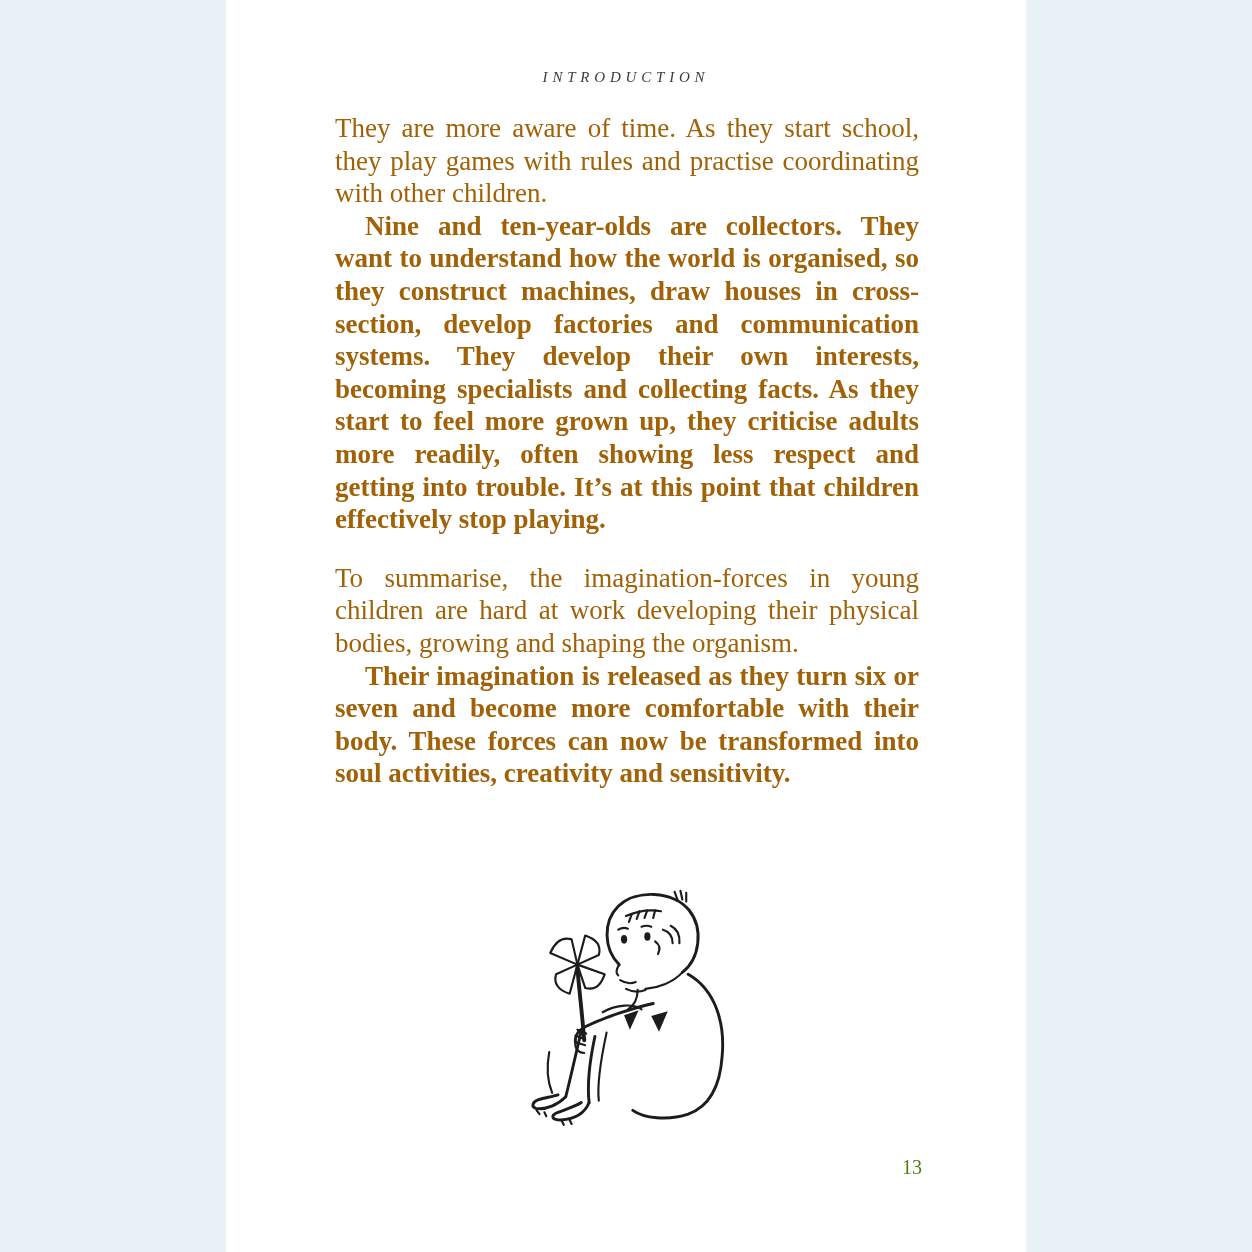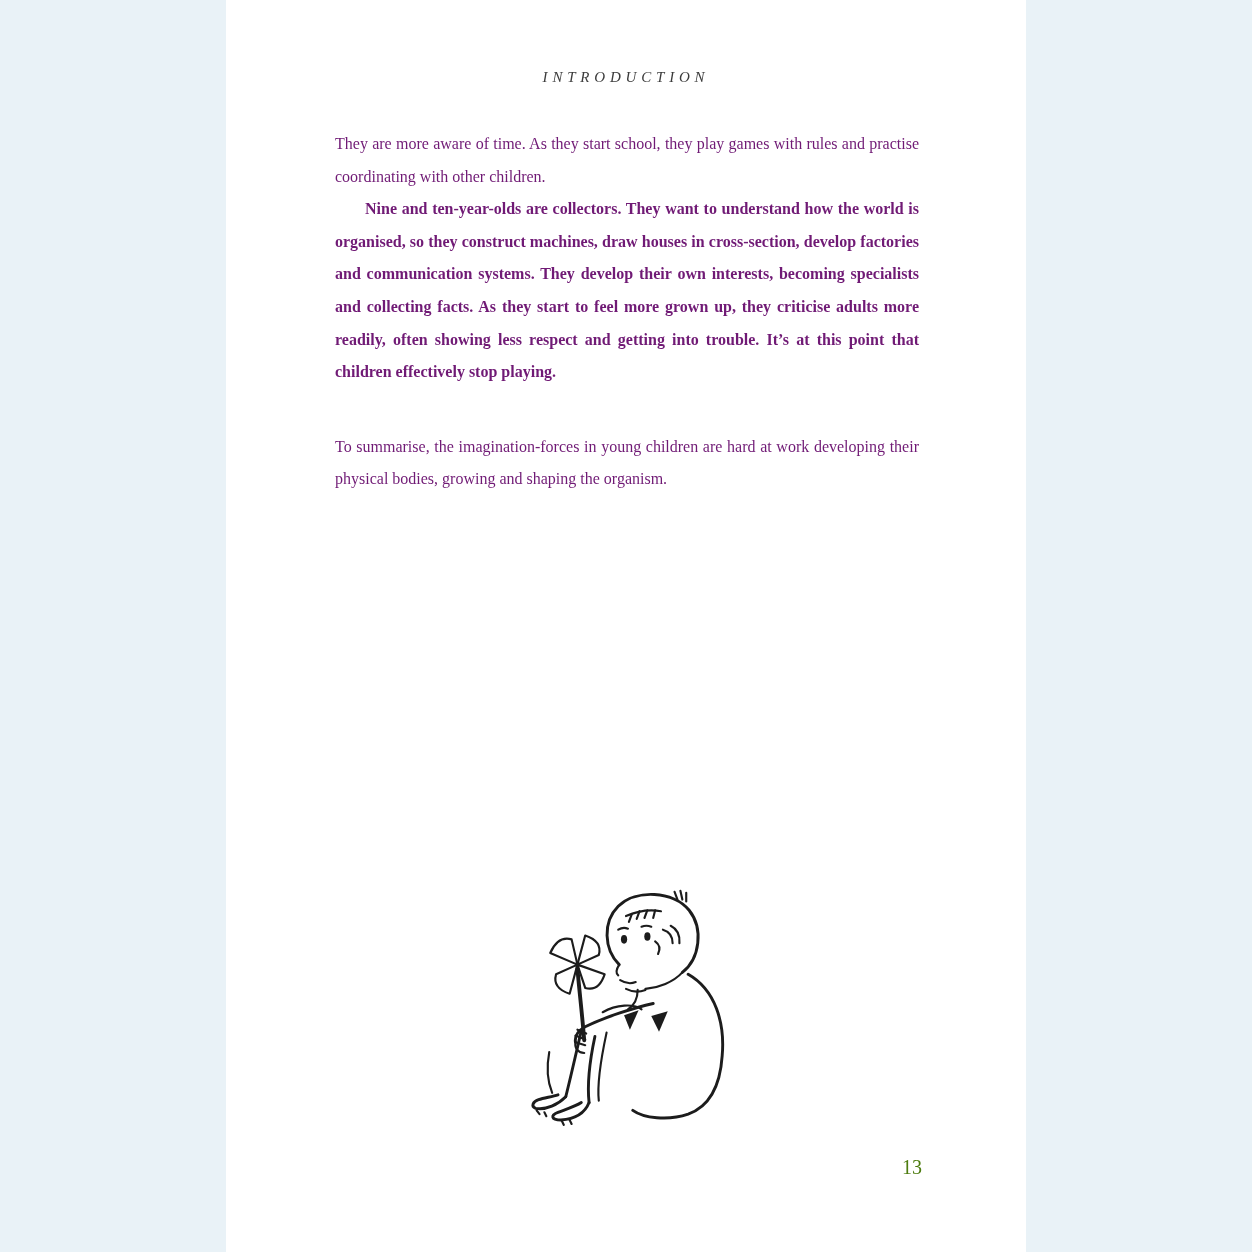--- a/index.html
+++ b/index.html
@@ -31,37 +31,37 @@
     left: 0;
     right: 0;
     text-align: center;
     font-style: italic;
     font-size: 15px;
     letter-spacing: 0.32em;
     color: #3c3c3c;
   }
   .body-text {
     position: absolute;
-    top: 128px;
+    top: 112px;
     left: 109px;
     width: 584px;
-    font-size: 16px;
+    font-size: 27px;
     line-height: 32.6px;
-    color: #701a75;
+    color: #a16207;
     text-align: justify;
   }
   .body-text p {
     margin: 0;
   }
   .body-text p.indent {
     text-indent: 30px;
     font-weight: bold;
   }
   .body-text p.gap {
-    margin-top: 42px;
+    margin-top: 26px;
   }
   .illustration-wrap {
     position: absolute;
     top: 878px;
     left: 0;
     right: 0;
     display: flex;
     justify-content: center;
   }
   .folio {
@@ -91,20 +91,21 @@
 
 <div class="stage">
   <div class="book-page">
 
     <div class="running-head">INTRODUCTION</div>
 
     <div class="body-text">
       <p>They are more aware of time. As they start school, they play games with rules and practise coordinating with other children.</p>
       <p class="indent">Nine and ten-year-olds are collectors. They want to understand how the world is organised, so they construct machines, draw houses in cross-section, develop factories and communication systems. They develop their own interests, becoming specialists and collecting facts. As they start to feel more grown up, they criticise adults more readily, often showing less respect and getting into trouble. It’s at this point that children effectively stop playing.</p>
       <p class="gap">To summarise, the imagination-forces in young children are hard at work developing their physical bodies, growing and shaping the organism.</p>
+      <p class="indent">Their imagination is released as they turn six or seven and become more comfortable with their body. These forces can now be transformed into soul activities, creativity and sensitivity.</p>
     </div>
 
     <div class="illustration-wrap">
       <svg width="272" height="250" viewBox="0 0 280 255" role="img" aria-label="Line drawing of a child sitting holding a pinwheel">
 
         <path class="stroke" d="M 133,88 C 117,72 116,44 132,28 C 150,10 189,12 205,32 C 220,51 216,82 198,96"></path>
 
         <path class="stroke thin" d="M 198,96 C 189,106 173,112 160,113"></path>
 
         <path class="stroke thin" d="M 133,88 q -5,8 -1,11"></path>

